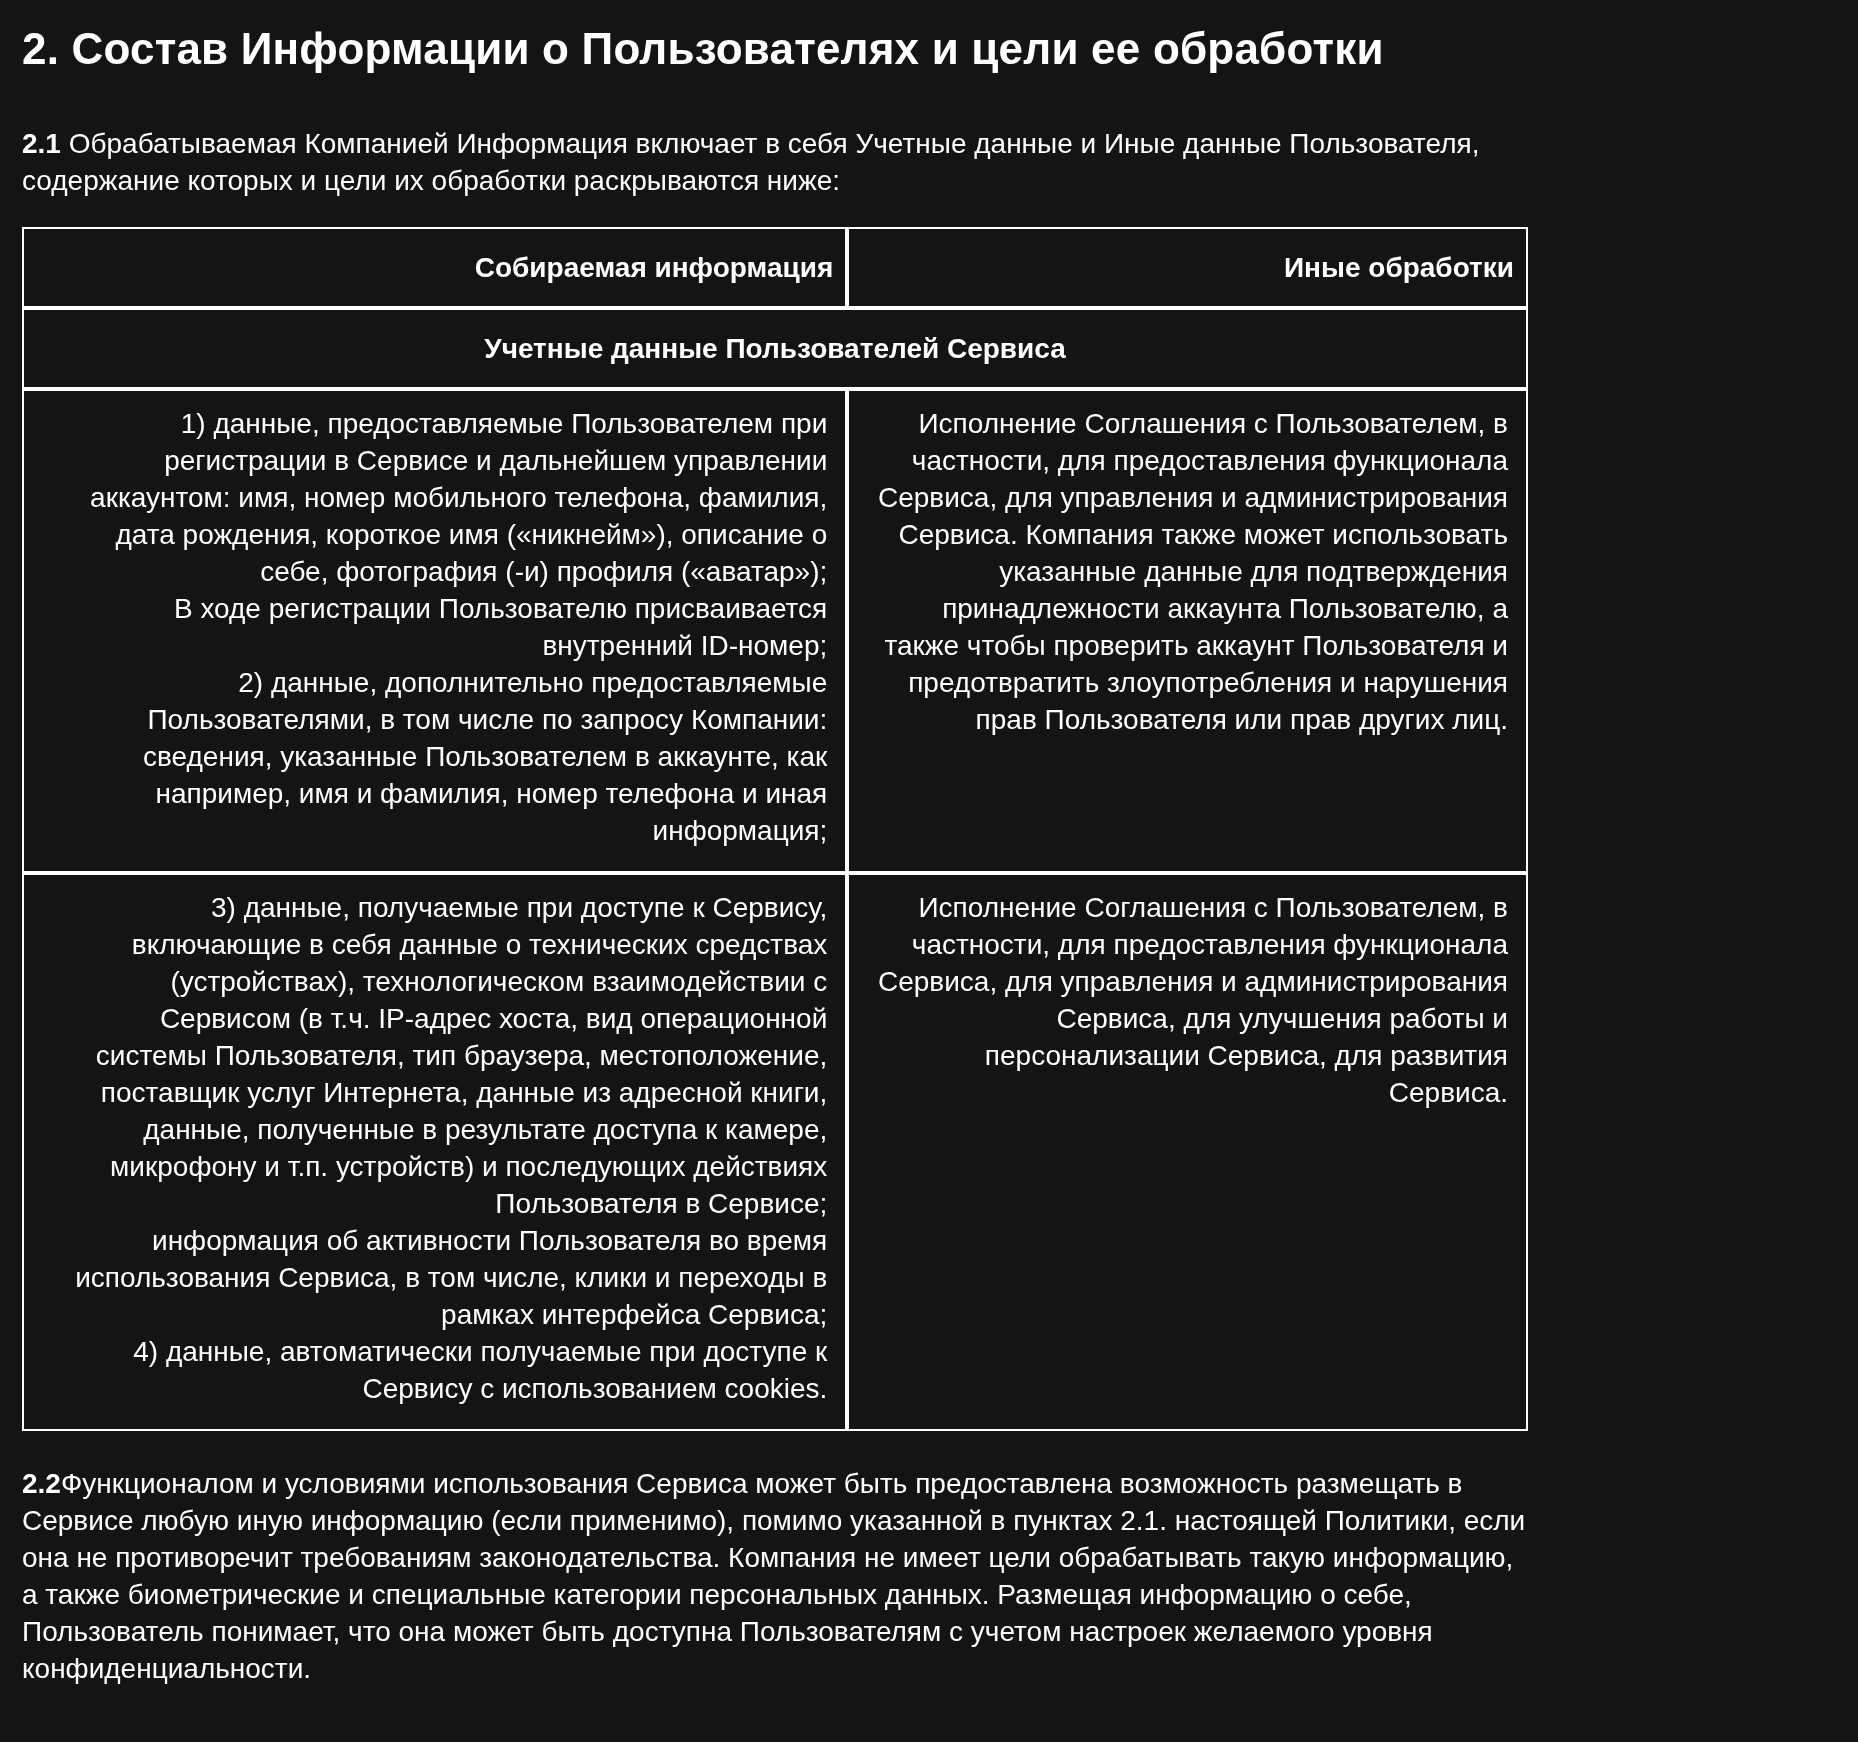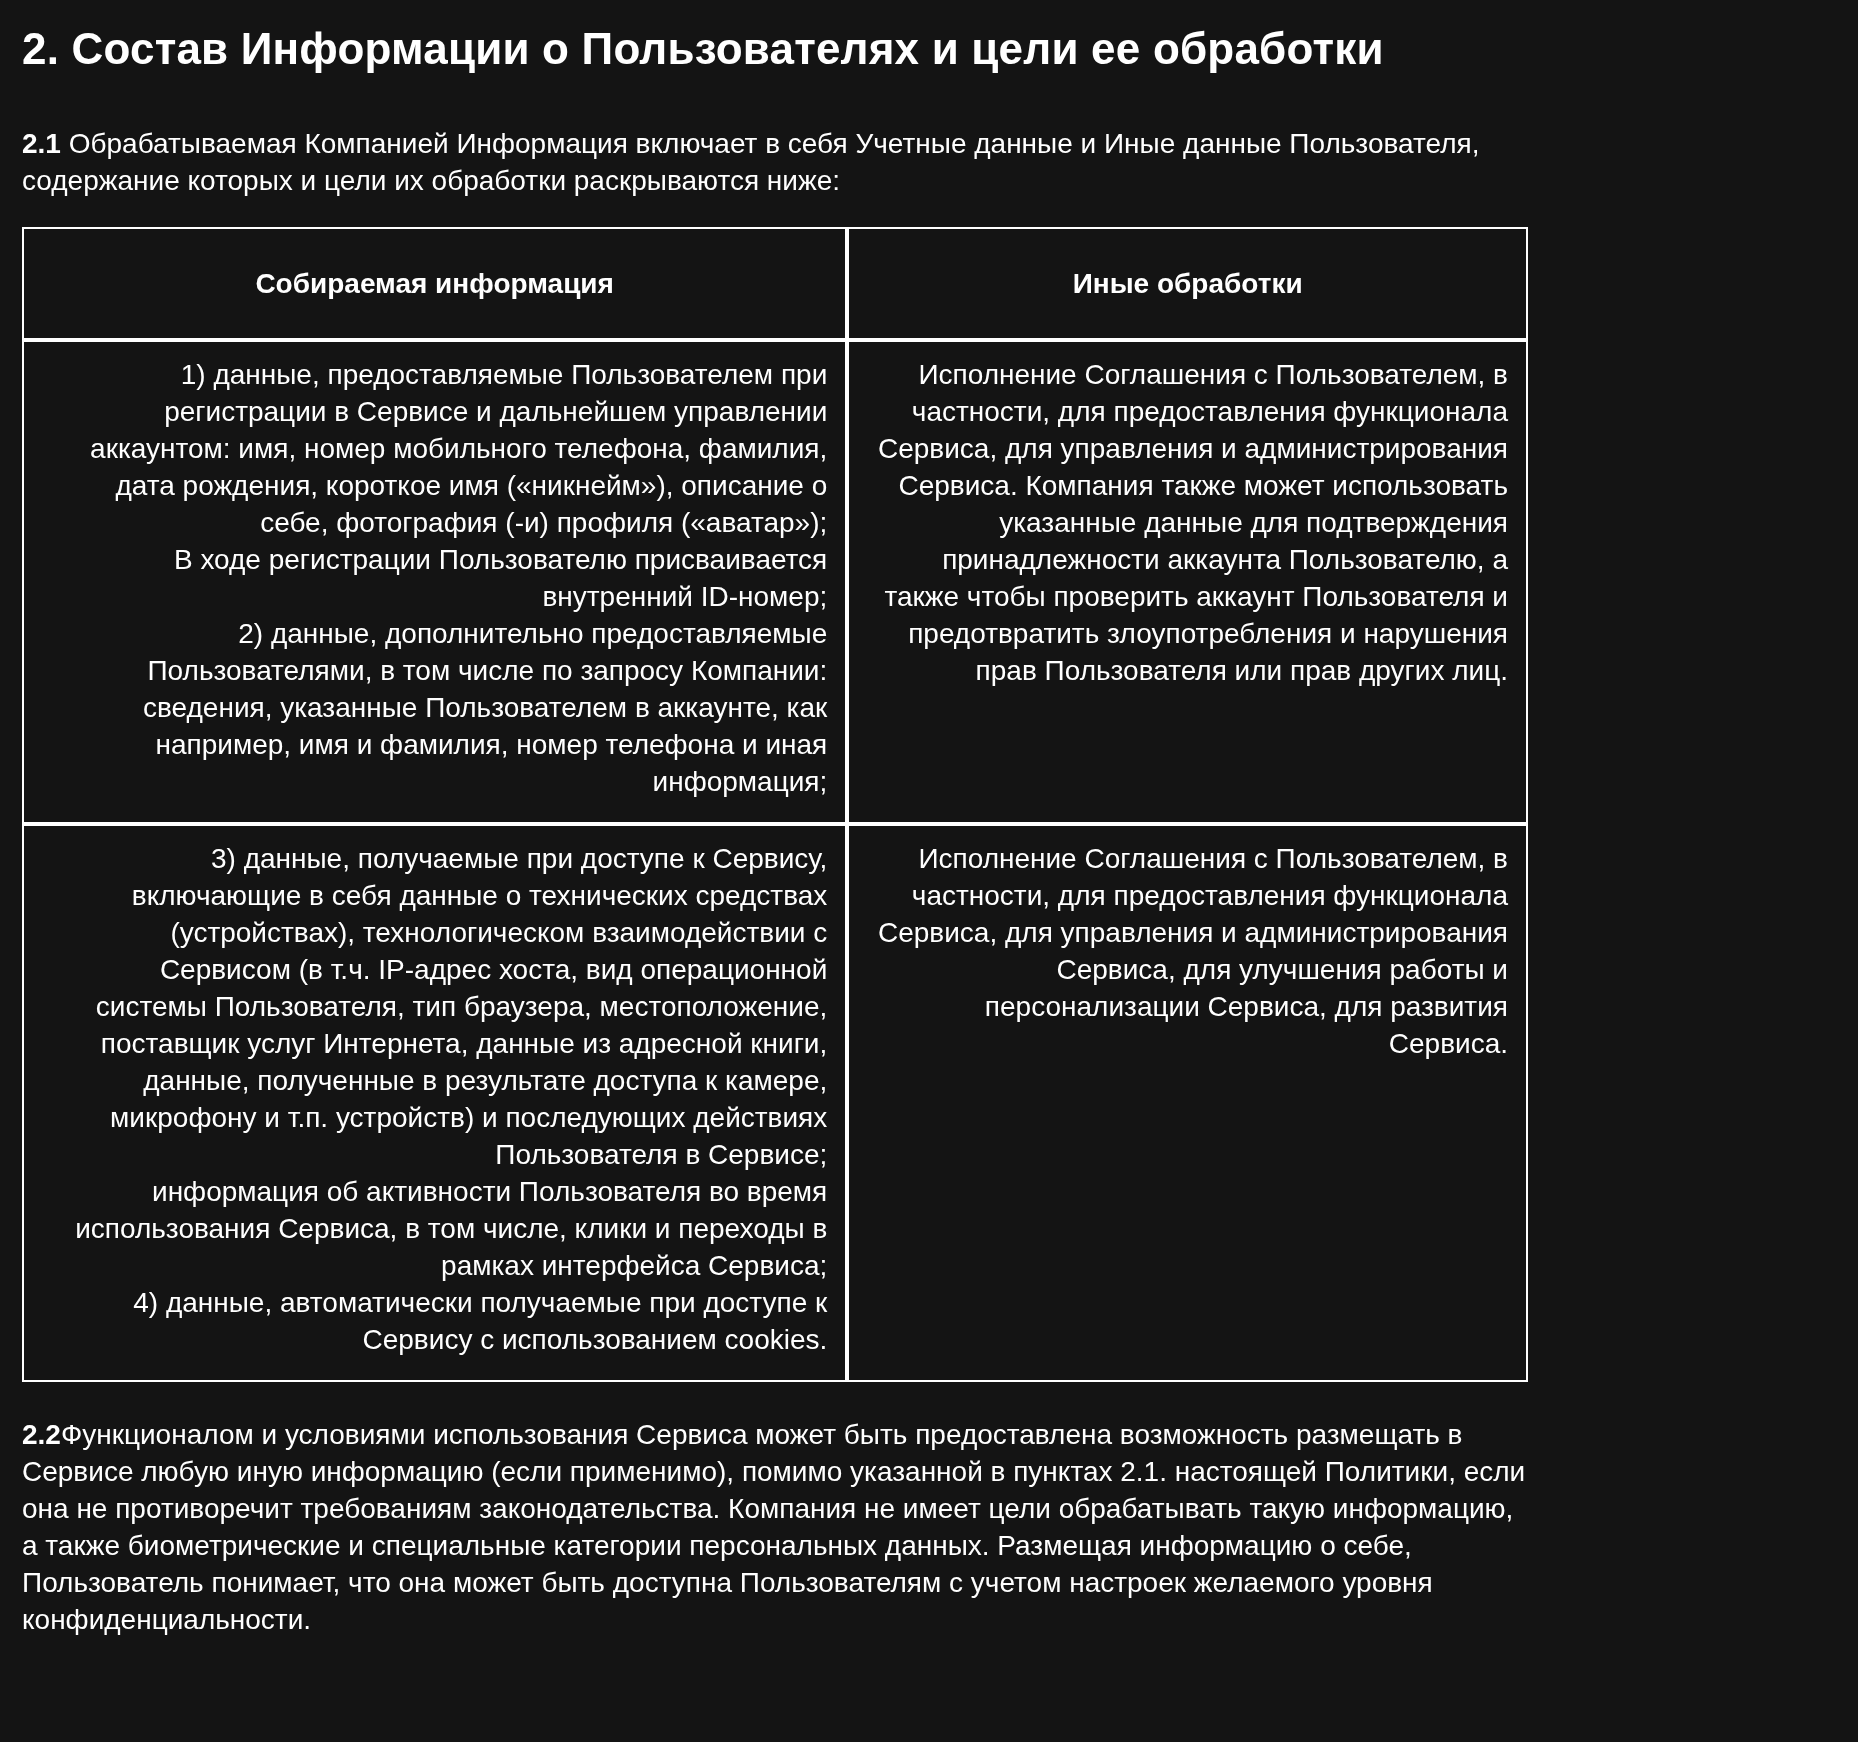--- a/index.html
+++ b/index.html
@@ -43,22 +43,22 @@
   }
   table.info-table th,
   table.info-table td {
     border: 2px solid #ffffff;
     background: #141414;
   }
   .col-info    { width: 54.8%; }
   .col-purpose { width: 45.2%; }
   tr.head-row th {
     font-weight: bold;
-    text-align: center;
-    padding: 36px 12px;
+    text-align: right;
+    padding: 20px 12px;
   }
   tr.section-row td {
     font-weight: bold;
     text-align: center;
     padding: 20px 12px;
   }
   tr.body-row td {
     vertical-align: top;
     text-align: right;
     padding: 14px 18px 22px 18px;
@@ -78,20 +78,23 @@
     <colgroup>
       <col class="col-info">
       <col class="col-purpose">
     </colgroup>
     <tbody>
       <tr class="head-row">
         <th>Собираемая информация</th>
         <th>Иные обработки</th>
       </tr>
 
+      <tr class="section-row">
+        <td colspan="2">Учетные данные Пользователей Сервиса</td>
+      </tr>
       <tr class="body-row">
         <td>1) данные, предоставляемые Пользователем при регистрации в Сервисе и дальнейшем управлении аккаунтом: имя, номер мобильного телефона, фамилия, дата рождения, короткое имя («никнейм»), описание о себе, фотография (-и) профиля («аватар»);
 В ходе регистрации Пользователю присваивается внутренний ID-номер;
 2) данные, дополнительно предоставляемые Пользователями, в том числе по запросу Компании: сведения, указанные Пользователем в аккаунте, как например, имя и фамилия, номер телефона и иная информация;</td>
         <td>Исполнение Соглашения с Пользователем, в частности, для предоставления функционала Сервиса, для управления и администрирования Сервиса. Компания также может использовать указанные данные для подтверждения принадлежности аккаунта Пользователю, а также чтобы проверить аккаунт Пользователя и предотвратить злоупотребления и нарушения прав Пользователя или прав других лиц.</td>
       </tr>
 
       <tr class="body-row">
         <td>3) данные, получаемые при доступе к Сервису, включающие в себя данные о технических средствах (устройствах), технологическом взаимодействии с Сервисом (в т.ч. IP-адрес хоста, вид операционной системы Пользователя, тип браузера, местоположение, поставщик услуг Интернета, данные из адресной книги, данные, полученные в результате доступа к камере, микрофону и т.п. устройств) и последующих действиях Пользователя в Сервисе;
 информация об активности Пользователя во время использования Сервиса, в том числе, клики и переходы в рамках интерфейса Сервиса;

